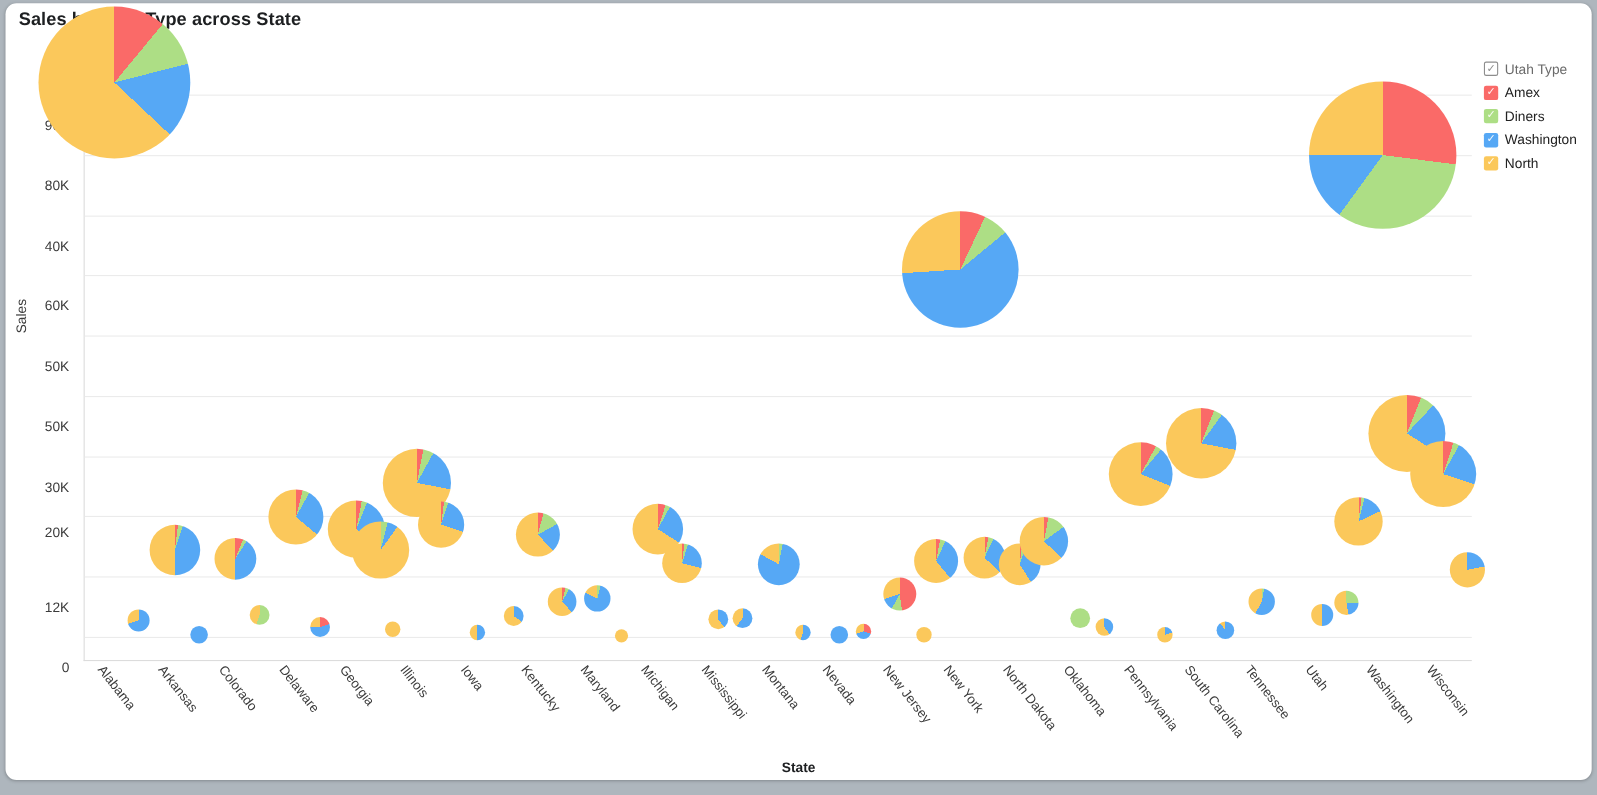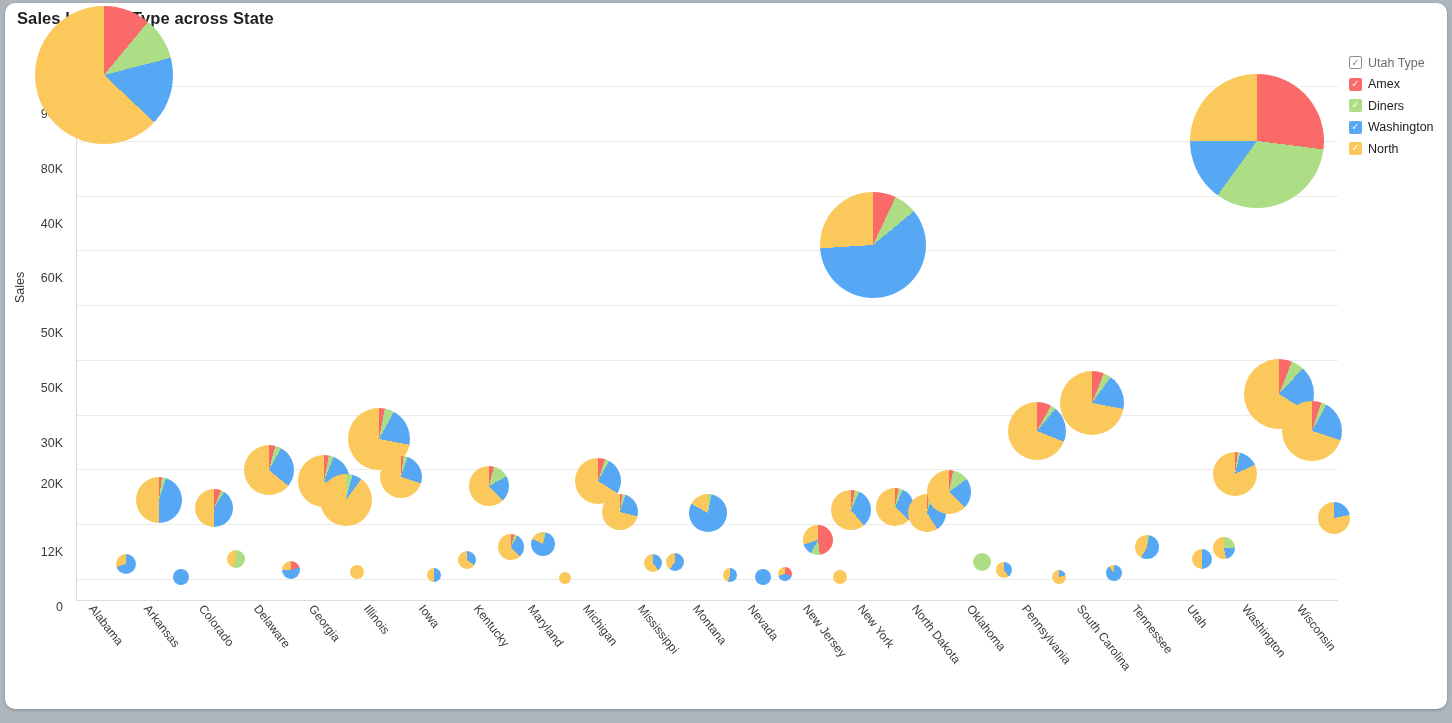--- a/index.html
+++ b/index.html
@@ -204,20 +204,21 @@
       <div class="xtick-label" style="left: 789.609px;">New York</div>
       <div class="xtick-label" style="left: 844.478px;">North Dakota</div>
       <div class="xtick-label" style="left: 899.348px;">Oklahoma</div>
       <div class="xtick-label" style="left: 954.217px;">Pennsylvania</div>
       <div class="xtick-label" style="left: 1009.09px;">South Carolina</div>
       <div class="xtick-label" style="left: 1063.96px;">Tennessee</div>
       <div class="xtick-label" style="left: 1118.83px;">Utah</div>
       <div class="xtick-label" style="left: 1173.7px;">Washington</div>
       <div class="xtick-label" style="left: 1228.57px;">Wisconsin</div>
     </div>
+  <div id="x-axis-title">State</div>
 
   <div id="legend">
     <div class="legend-row">
       <span class="legend-swatch header">
           <span class="check">✓</span>
         </span>
       <span class="legend-label header">Utah Type</span>
     </div>
   <div class="legend-row">
         <span class="legend-swatch" style="background: rgb(250, 106, 104);">

